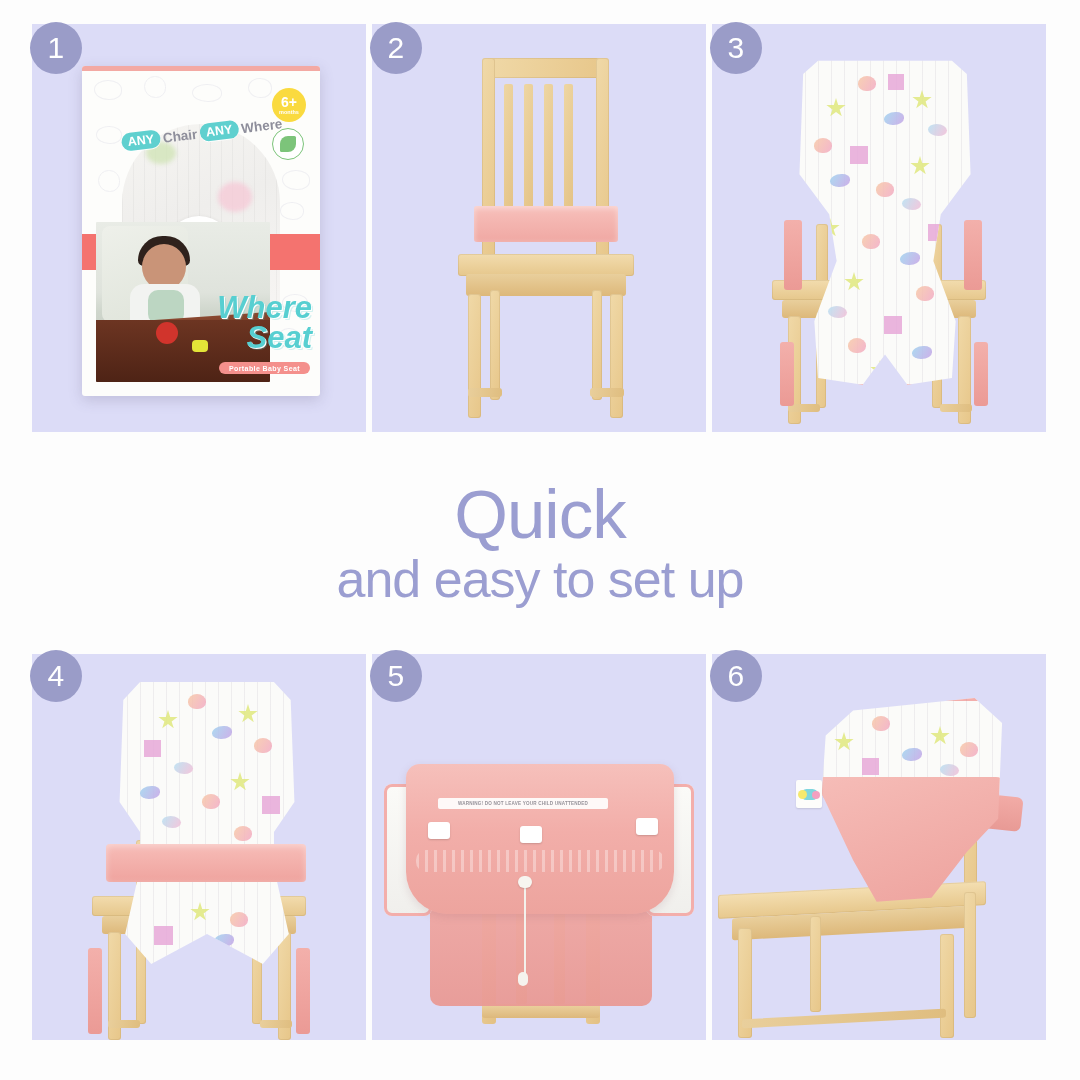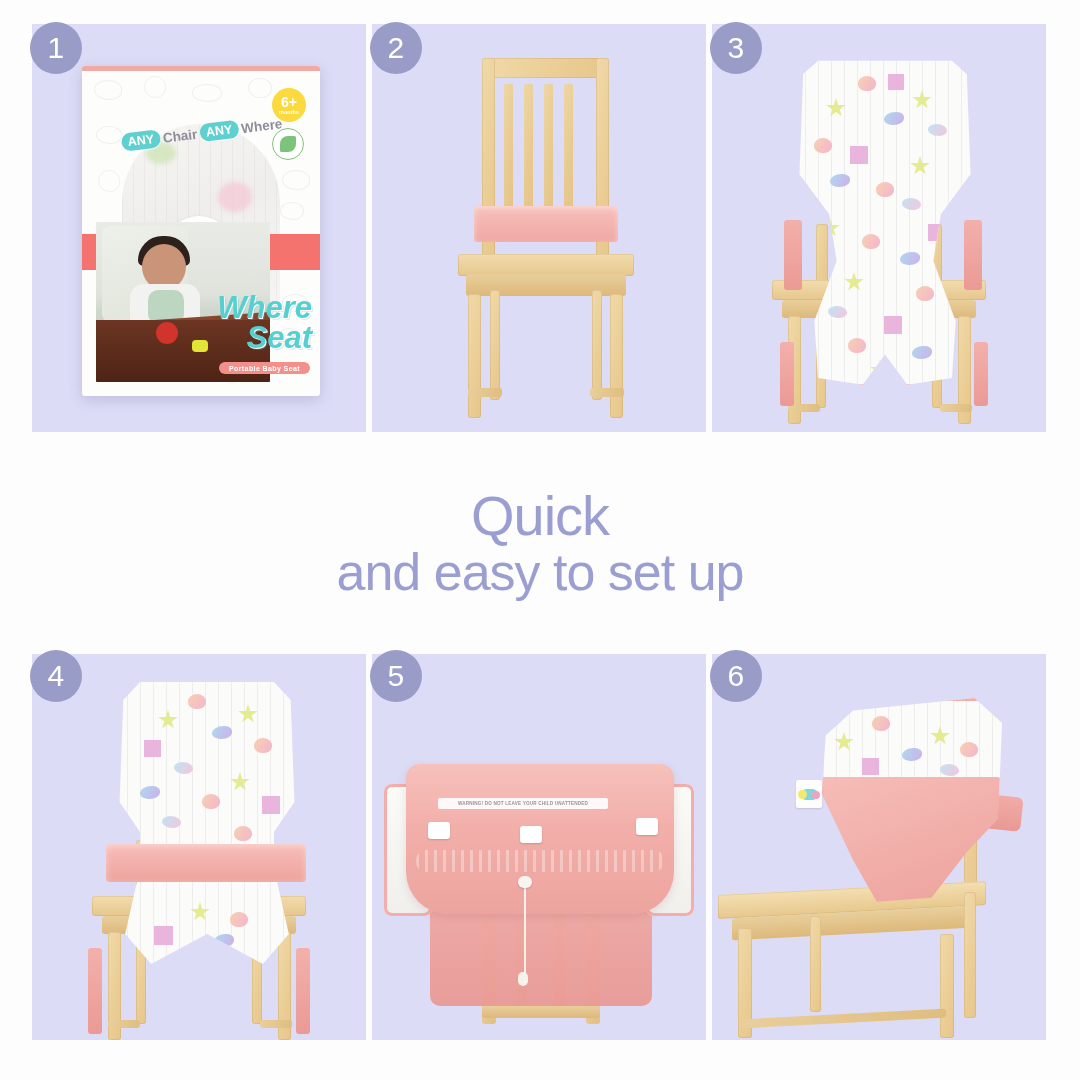--- a/index.html
+++ b/index.html
@@ -34,21 +34,21 @@
   .b4{left:30px;  top:650px;}
   .b5{left:370px; top:650px;}
   .b6{left:710px; top:650px;}
 
   
   .headline{
     position:absolute;left:0;right:0;top:444px;height:200px;
     display:flex;flex-direction:column;align-items:center;justify-content:center;
     color:#9b9ed1;text-align:center;letter-spacing:-1px;
   }
-  .hl-line1{font-size:56px;line-height:1.02;font-weight:400;}
+  .hl-line1{font-size:69px;line-height:1.02;font-weight:400;}
   .hl-line2{font-size:52px;line-height:1.1;font-weight:400;}
 
   
   .box{
     position:absolute;left:50px;top:42px;width:238px;height:330px;
     background:#fdfdfb;border-radius:3px;
     box-shadow:0 4px 14px rgba(90,80,120,.22);
     overflow:hidden;
   }
   .box-topstrip{position:absolute;left:0;right:0;top:0;height:5px;background:#f3a9a3;}

